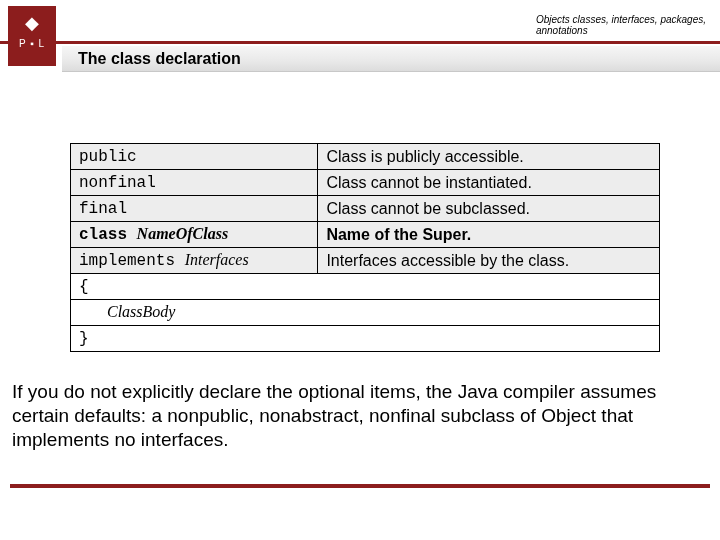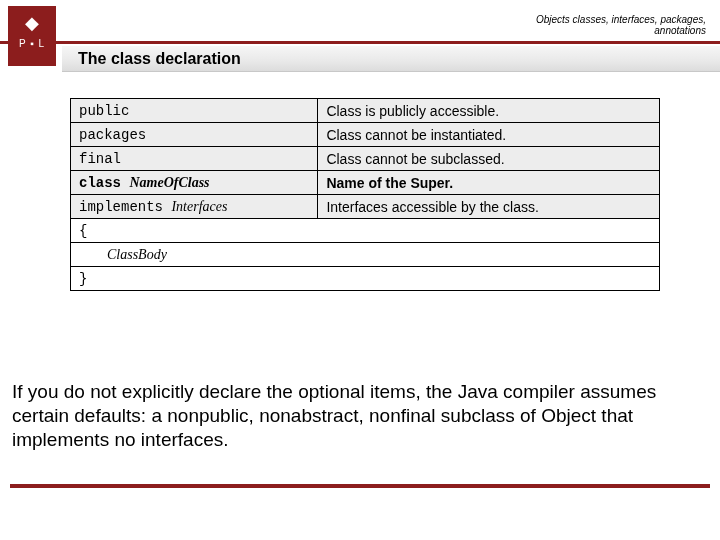--- a/index.html
+++ b/index.html
@@ -17,21 +17,21 @@
     width: 720px;
     height: 42px;
   }
   .breadcrumb {
     position: absolute;
     right: 14px;
     top: 14px;
     font-size: 10px;
     font-style: italic;
     color: #000;
-    text-align: right;
+    text-align: left;
     line-height: 11px;
     margin-left: 36px;
   }
   .red-line {
     position: absolute;
     left: 0; top: 41px;
     width: 720px;
     height: 3px;
     background: #8c1d1d;
   }
@@ -75,21 +75,22 @@
   .table-wrap {
     position: absolute;
     left: 70px;
     top: 98px;
     width: 590px;
   }
   table.decl {
     border-collapse: collapse;
     width: 100%;
     font-family: "Verdana", "Arial", sans-serif;
-    font-size: 14px;
+    font-size: 16px;
+    margin-top: 45px;
   }
   table.decl td {
     border: 1px solid #000;
     padding: 3px 8px;
     vertical-align: middle;
     height: 22px;
   }
   table.decl tr:nth-child(1),
   table.decl tr:nth-child(2),
   table.decl tr:nth-child(3),
@@ -150,21 +151,21 @@
 </div>
 
 <div class="table-wrap">
   <table class="decl">
     <tbody id="tb">
         <tr>
           <td class="left"><span><span class="mono">public</span></span></td>
           <td class="right">Class is publicly accessible.</td>
         </tr>
         <tr>
-          <td class="left"><span><span class="mono">packages</span></span></td>
+          <td class="left"><span><span class="mono">nonfinal</span></span></td>
           <td class="right">Class cannot be instantiated.</td>
         </tr>
         <tr>
           <td class="left"><span><span class="mono">final</span></span></td>
           <td class="right">Class cannot be subclassed.</td>
         </tr>
         <tr>
           <td class="left"><span><span class="mono bold">class </span><span class="mono-italic bold">NameOfClass</span></span></td>
           <td class="right bold">Name of the Super.</td>
         </tr>

